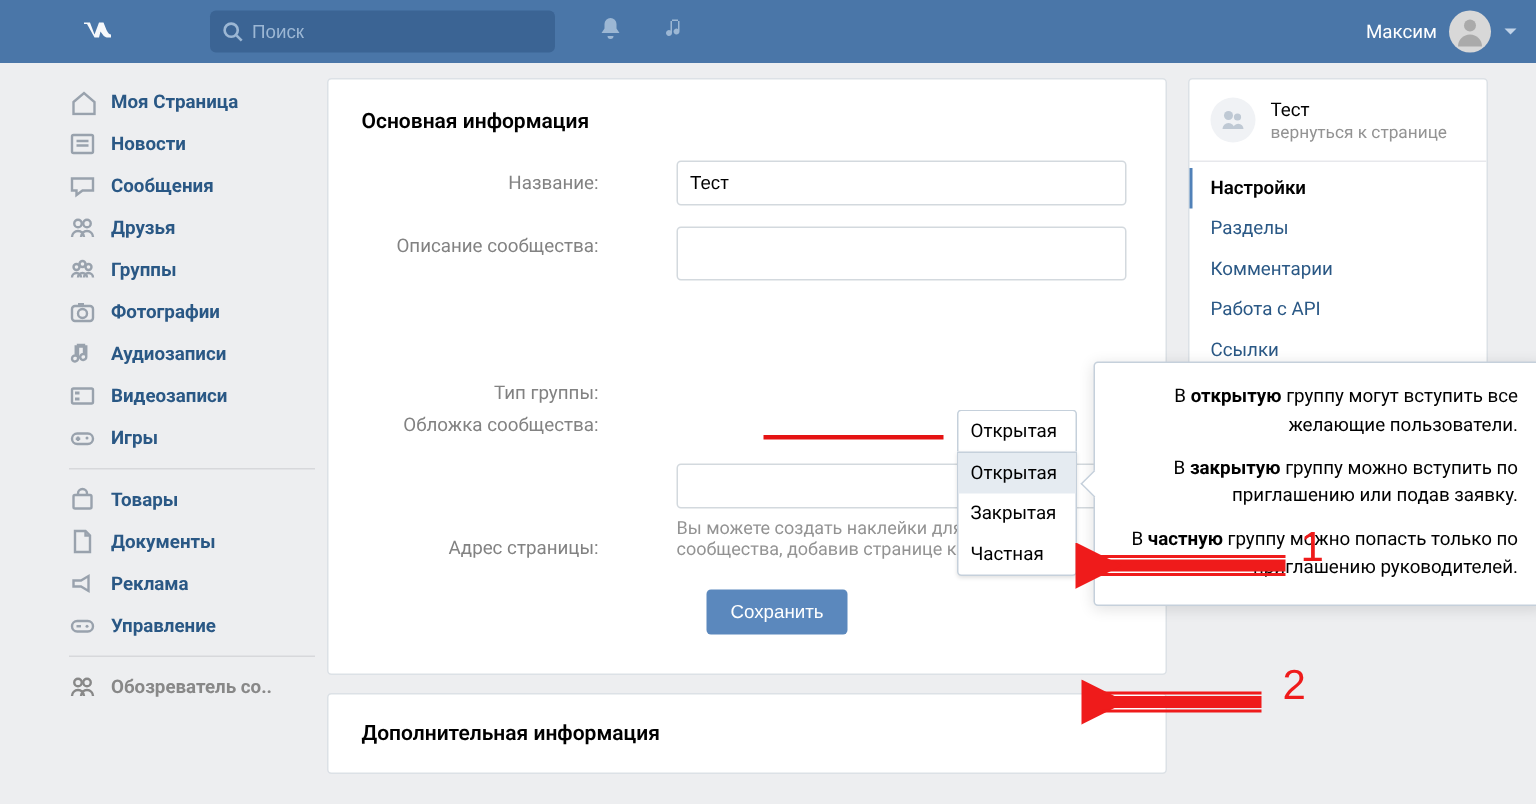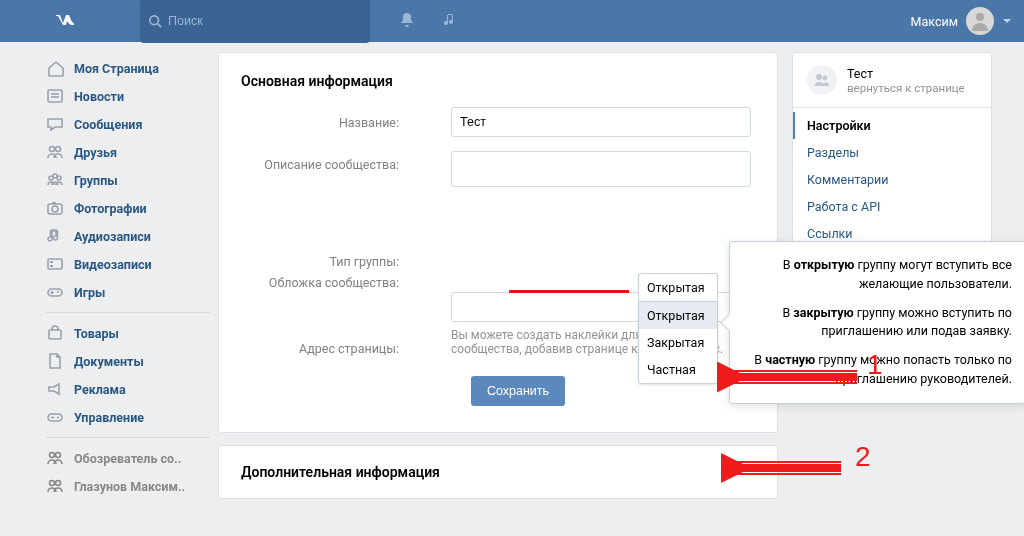--- a/index.html
+++ b/index.html
@@ -1,19 +1,19 @@
 <!DOCTYPE html>
 <html><head>
 <meta charset="utf-8">
 <style>
 * { box-sizing: border-box; margin: 0; padding: 0; }
 body { font-family: -apple-system, BlinkMacSystemFont, "Segoe UI", Roboto, Helvetica, Arial, sans-serif; font-size: 13px; background: #edeef0; color: #000; width: 1024px; height: 536px; overflow: hidden; }
 .header { background: #4a76a8; height: 42px; display: flex; align-items: center; padding: 0 12px; color: #fff; }
 .logo { width: 28px; height: 28px; margin-left: 40px; }
-.search-wrap { margin-left: 60px; background: #3b6494; border-radius: 4px; height: 44px; width: 230px; display: flex; align-items: center; padding: 0 8px; color: #9cb7d4; }
+.search-wrap { margin-left: 60px; background: #3b6494; border-radius: 4px; height: 28px; width: 230px; display: flex; align-items: center; padding: 0 8px; color: #9cb7d4; }
 .search-wrap svg { margin-right: 6px; }
 .search-input { background: transparent; border: none; color: #fff; outline: none; font-size: 12.5px; }
 .search-input::placeholder { color: #9cb7d4; }
 .hdr-icons { margin-left: 28px; display: flex; gap: 26px; color: #9cb7d4; }
 .hdr-icons svg { width: 18px; height: 18px; }
 .hdr-right { margin-left: auto; display: flex; align-items: center; gap: 8px; color: #fff; font-size: 12.5px; }
 .avatar-sm { width: 28px; height: 28px; border-radius: 50%; background: #d8d8d8; overflow: hidden; display: flex; align-items: center; justify-content: center; }
 .avatar-sm svg { width: 24px; height: 24px; }
 .chev-down { width: 10px; height: 10px; color: #c1d3e8; }
 
@@ -235,30 +235,20 @@
         <div class="nav-item muted">
           <span class="ic">
             <svg width="18" height="18" viewBox="0 0 18 18">
               <circle cx="6" cy="6" r="2.5" fill="none" stroke="currentColor" stroke-width="1.6"></circle>
               <circle cx="12" cy="6" r="2.5" fill="none" stroke="currentColor" stroke-width="1.6"></circle>
               <path d="M2 15a4 4 0 018 0M8 15a4 4 0 018 0" fill="none" stroke="currentColor" stroke-width="1.6"></path>
             </svg>
           </span>
           <span>Обозреватель со..</span>
         </div>
-        <div class="nav-item muted">
-          <span class="ic">
-            <svg width="18" height="18" viewBox="0 0 18 18">
-              <circle cx="6" cy="6" r="2.5" fill="none" stroke="currentColor" stroke-width="1.6"></circle>
-              <circle cx="12" cy="6" r="2.5" fill="none" stroke="currentColor" stroke-width="1.6"></circle>
-              <path d="M2 15a4 4 0 018 0M8 15a4 4 0 018 0" fill="none" stroke="currentColor" stroke-width="1.6"></path>
-            </svg>
-          </span>
-          <span>Глазунов Максим..</span>
-        </div>
       </div>
   </div>
 
   <div class="maincol">
     <div class="panel">
       <div class="panel-title">Основная информация</div>
 
       <div class="form-row">
         <div class="lbl">Название:</div>
         <div class="field"><input type="text" value="Тест" style=""></div>
@@ -269,21 +259,21 @@
         <div class="field"><textarea style=""></textarea></div>
       </div>
 
       <div style="height:50px"></div>
 
       <div class="form-row" style="margin-bottom:6px">
         <div class="lbl">Тип группы:</div>
         <div class="field"></div>
       </div>
 
-      <div class="form-row" style="margin-bottom:2px">
+      <div class="form-row" style="margin-bottom:18px">
         <div class="lbl">Обложка сообщества:</div>
         <div class="field"></div>
       </div>
 
       <div class="form-row" style="align-items:flex-end; margin-bottom:0">
         <div class="lbl" style="padding-top:6px">Адрес страницы:</div>
         <div class="field">
           <div class="txtinput" style="display:flex;align-items:center"></div>
           <div class="hint">Вы можете создать наклейки для Вашего сообщества, добавив странице короткий адрес.</div>
         </div>

